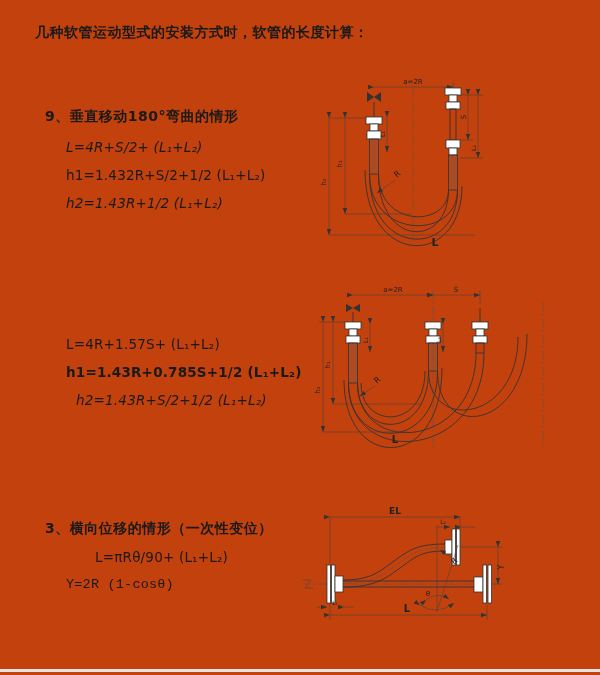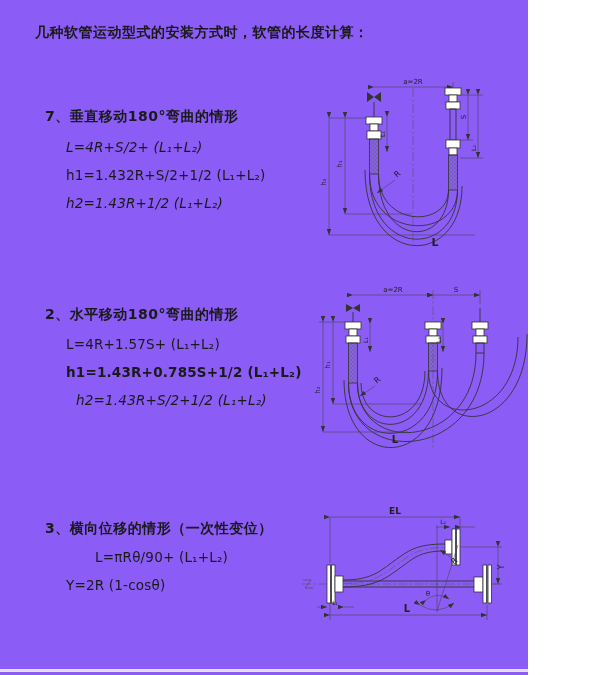--- a/index.html
+++ b/index.html
@@ -1,37 +1,37 @@
 <!DOCTYPE html>
 <html><head>
 <meta charset="utf-8">
 <style>
   html,body{margin:0;padding:0;background:#fff;}
-  #page{position:relative;width:528px;height:675px;background:#8b5cf6;overflow:hidden;
+  #page{position:relative;width:600px;height:675px;background:#c2410c;overflow:hidden;
         font-family:"DejaVu Sans","Liberation Sans",sans-serif;color:#1a1a1a;}
   .abs{position:absolute;}
   .title{font-size:14px;font-weight:bold;letter-spacing:0.5px;}
   .heading{font-size:14px;font-weight:bold;letter-spacing:0.5px;}
   .formula{font-size:13.5px;letter-spacing:0.2px;}
   svg{display:block;}
   svg text{font-family:"DejaVu Sans","Liberation Sans",sans-serif;fill:#222;}
   .geo{stroke:#333;stroke-width:0.9;fill:none;}
   .fit{stroke:#333;stroke-width:0.8;fill:#fff;}
   .dim{stroke:#444;stroke-width:0.55;fill:none;}
   .cl{stroke:#555;stroke-width:0.55;fill:none;stroke-dasharray:9 2.5 2 2.5;}
   .bottom-edge{left:0;top:669px;width:600px;height:3px;background:#e2e2e2;}
 </style>
 </head>
 <body>
 
 <div id="page">
 
   <div class="abs title" style="left:35px;top:24px;">几种软管运动型式的安装方式时，软管的长度计算：</div>
 
-  <div class="abs heading" style="left:45px;top:108px;">7、垂直移动180°弯曲的情形</div>
+  <div class="abs heading" style="left:45px;top:108px;">9、垂直移动180°弯曲的情形</div>
   <div class="abs formula" style="left:66px;top:139px;font-style:italic;">L=4R+S/2+ (L₁+L₂)</div>
   <div class="abs formula" style="left:66px;top:167px;">h1=1.432R+S/2+1/2 (L₁+L₂)</div>
   <div class="abs formula" style="left:66px;top:195px;font-style:italic;">h2=1.43R+1/2 (L₁+L₂)</div>
 
   <div class="abs" style="left:315px;top:72px;">
     <svg width="210" height="190" viewBox="0 0 210 190">
       <defs>
         <marker id="a1" markerWidth="7" markerHeight="5" refX="6" refY="2.2" orient="auto" markerUnits="userSpaceOnUse">
           <path d="M0,0 L6,2.2 L0,4.4 z" fill="#333"></path>
         </marker>
@@ -85,21 +85,20 @@
       <text transform="translate(160.5,76) rotate(-90)" font-size="6" text-anchor="middle">L₂</text>
 
       <line class="dim" x1="80" y1="108" x2="62" y2="121" marker-end="url(#a1)"></line>
       <text transform="translate(84,104) rotate(-40)" font-size="8" text-anchor="middle">R</text>
 
       <line class="dim" x1="14" y1="163" x2="160" y2="163"></line>
       <text x="120" y="174" font-size="11" font-weight="bold" text-anchor="middle">L</text>
     </svg>
   </div>
 
-  <div class="abs heading" style="left:45px;top:306px;">2、水平移动180°弯曲的情形</div>
   <div class="abs formula" style="left:66px;top:336px;text-align:right;">L=4R+1.57S+ (L₁+L₂)</div>
   <div class="abs formula" style="left:66px;top:364px;font-weight:bold;">h1=1.43R+0.785S+1/2 (L₁+L₂)</div>
   <div class="abs formula" style="left:76px;top:392px;font-style:italic;">h2=1.43R+S/2+1/2 (L₁+L₂)</div>
 
   <div class="abs" style="left:313px;top:282px;">
     <svg width="245" height="178" viewBox="0 0 245 178">
       <defs>
         <marker id="a2" markerWidth="7" markerHeight="5" refX="6" refY="2.2" orient="auto" markerUnits="userSpaceOnUse">
           <path d="M0,0 L6,2.2 L0,4.4 z" fill="#333"></path>
         </marker>
@@ -163,21 +162,21 @@
       <line class="dim" x1="62" y1="104" x2="47" y2="114" marker-end="url(#a2)"></line>
       <text transform="translate(66,100) rotate(-40)" font-size="8" text-anchor="middle">R</text>
 
       <line class="dim" x1="10" y1="150" x2="95" y2="150"></line>
       <text x="82" y="161" font-size="10" font-weight="bold" text-anchor="middle">L</text>
     </svg>
   </div>
 
   <div class="abs heading" style="left:45px;top:520px;">3、横向位移的情形（一次性变位）</div>
   <div class="abs formula" style="left:66px;top:549px;margin-left:29px;">L=πRθ/90+ (L₁+L₂)</div>
-  <div class="abs formula" style="left:66px;top:577px;">Y=2R (1-cosθ)</div>
+  <div class="abs formula" style="left:66px;top:577px;font-family:Liberation Mono, monospace;">Y=2R (1-cosθ)</div>
 
   <div class="abs" style="left:300px;top:503px;">
     <svg width="300" height="145" viewBox="0 0 300 145">
       <defs>
         <marker id="a3" markerWidth="7" markerHeight="5" refX="6" refY="2.2" orient="auto" markerUnits="userSpaceOnUse">
           <path d="M0,0 L6,2.2 L0,4.4 z" fill="#333"></path>
         </marker>
       </defs>
       <line class="cl" x1="2" y1="81" x2="196" y2="81"></line>
       <path class="dim" d="M3,77 L11,77 L5,85 L13,85"></path>

